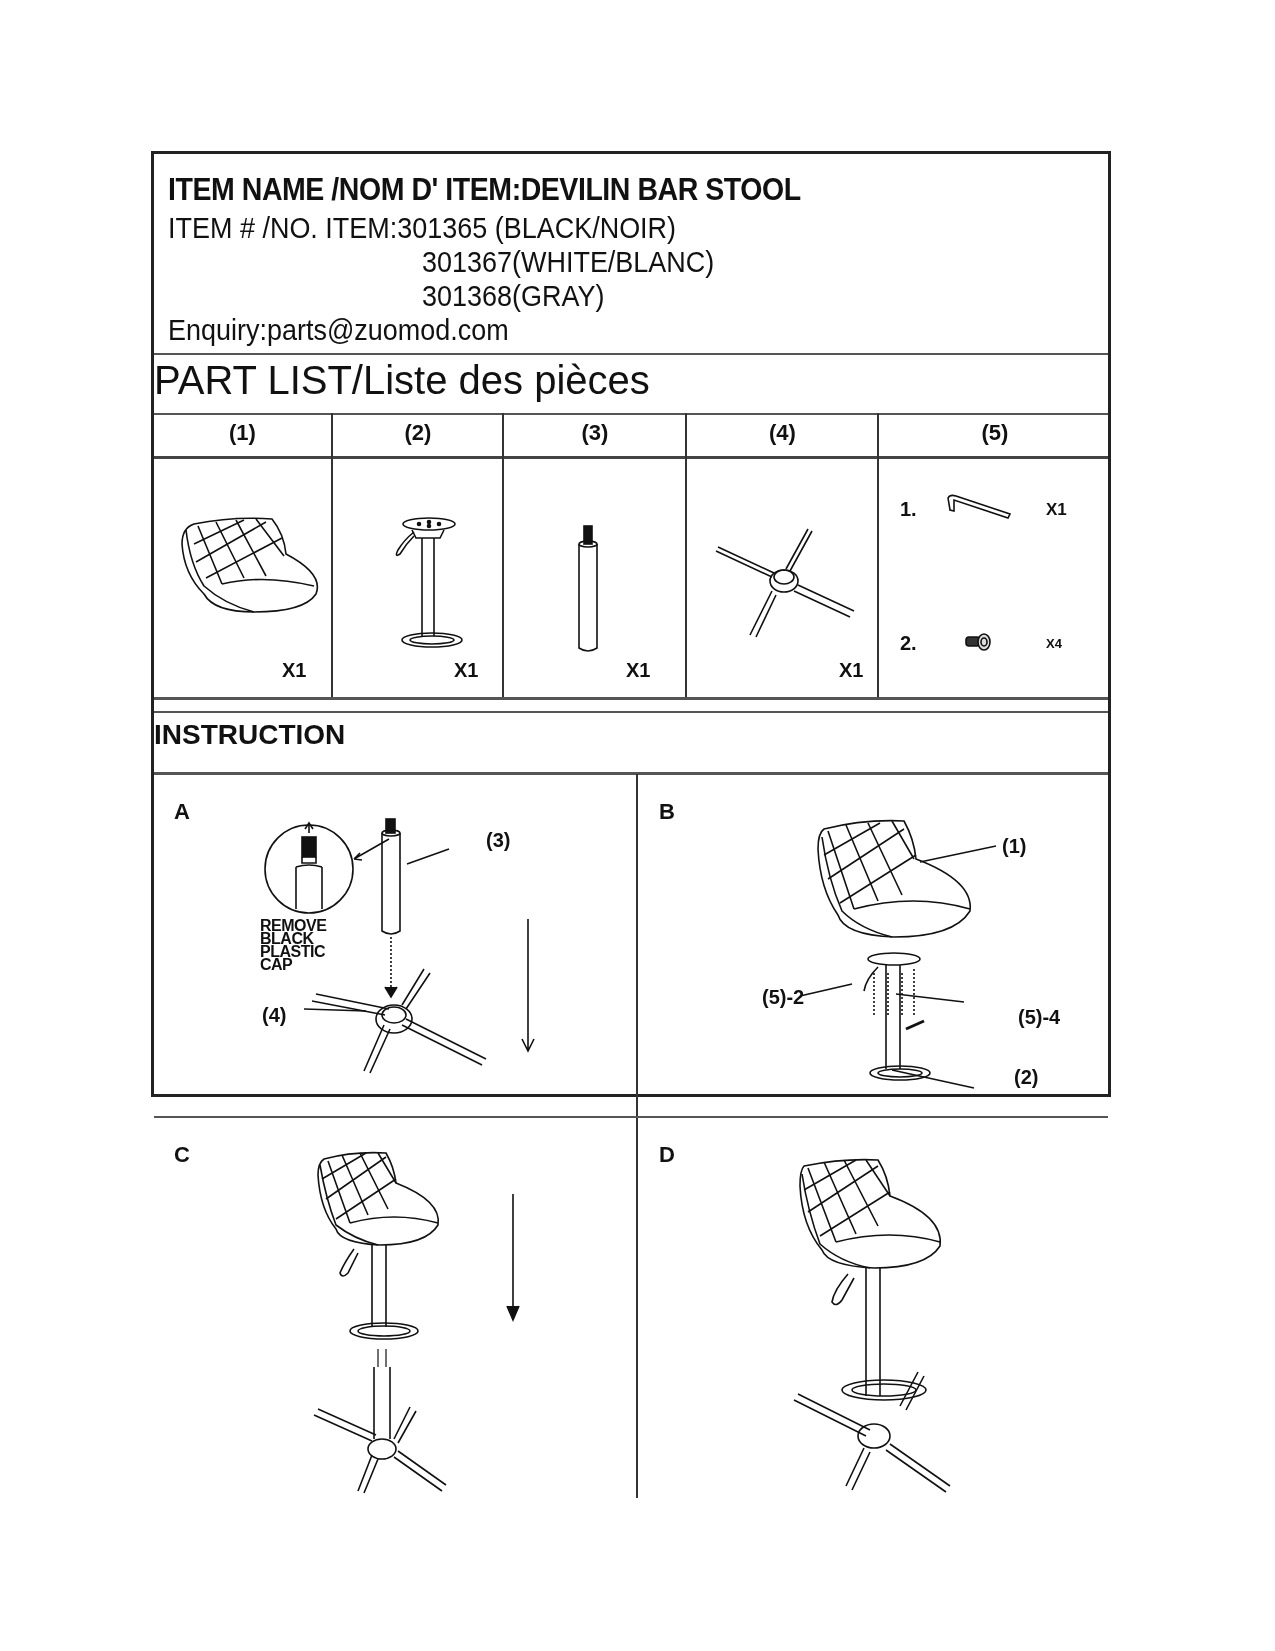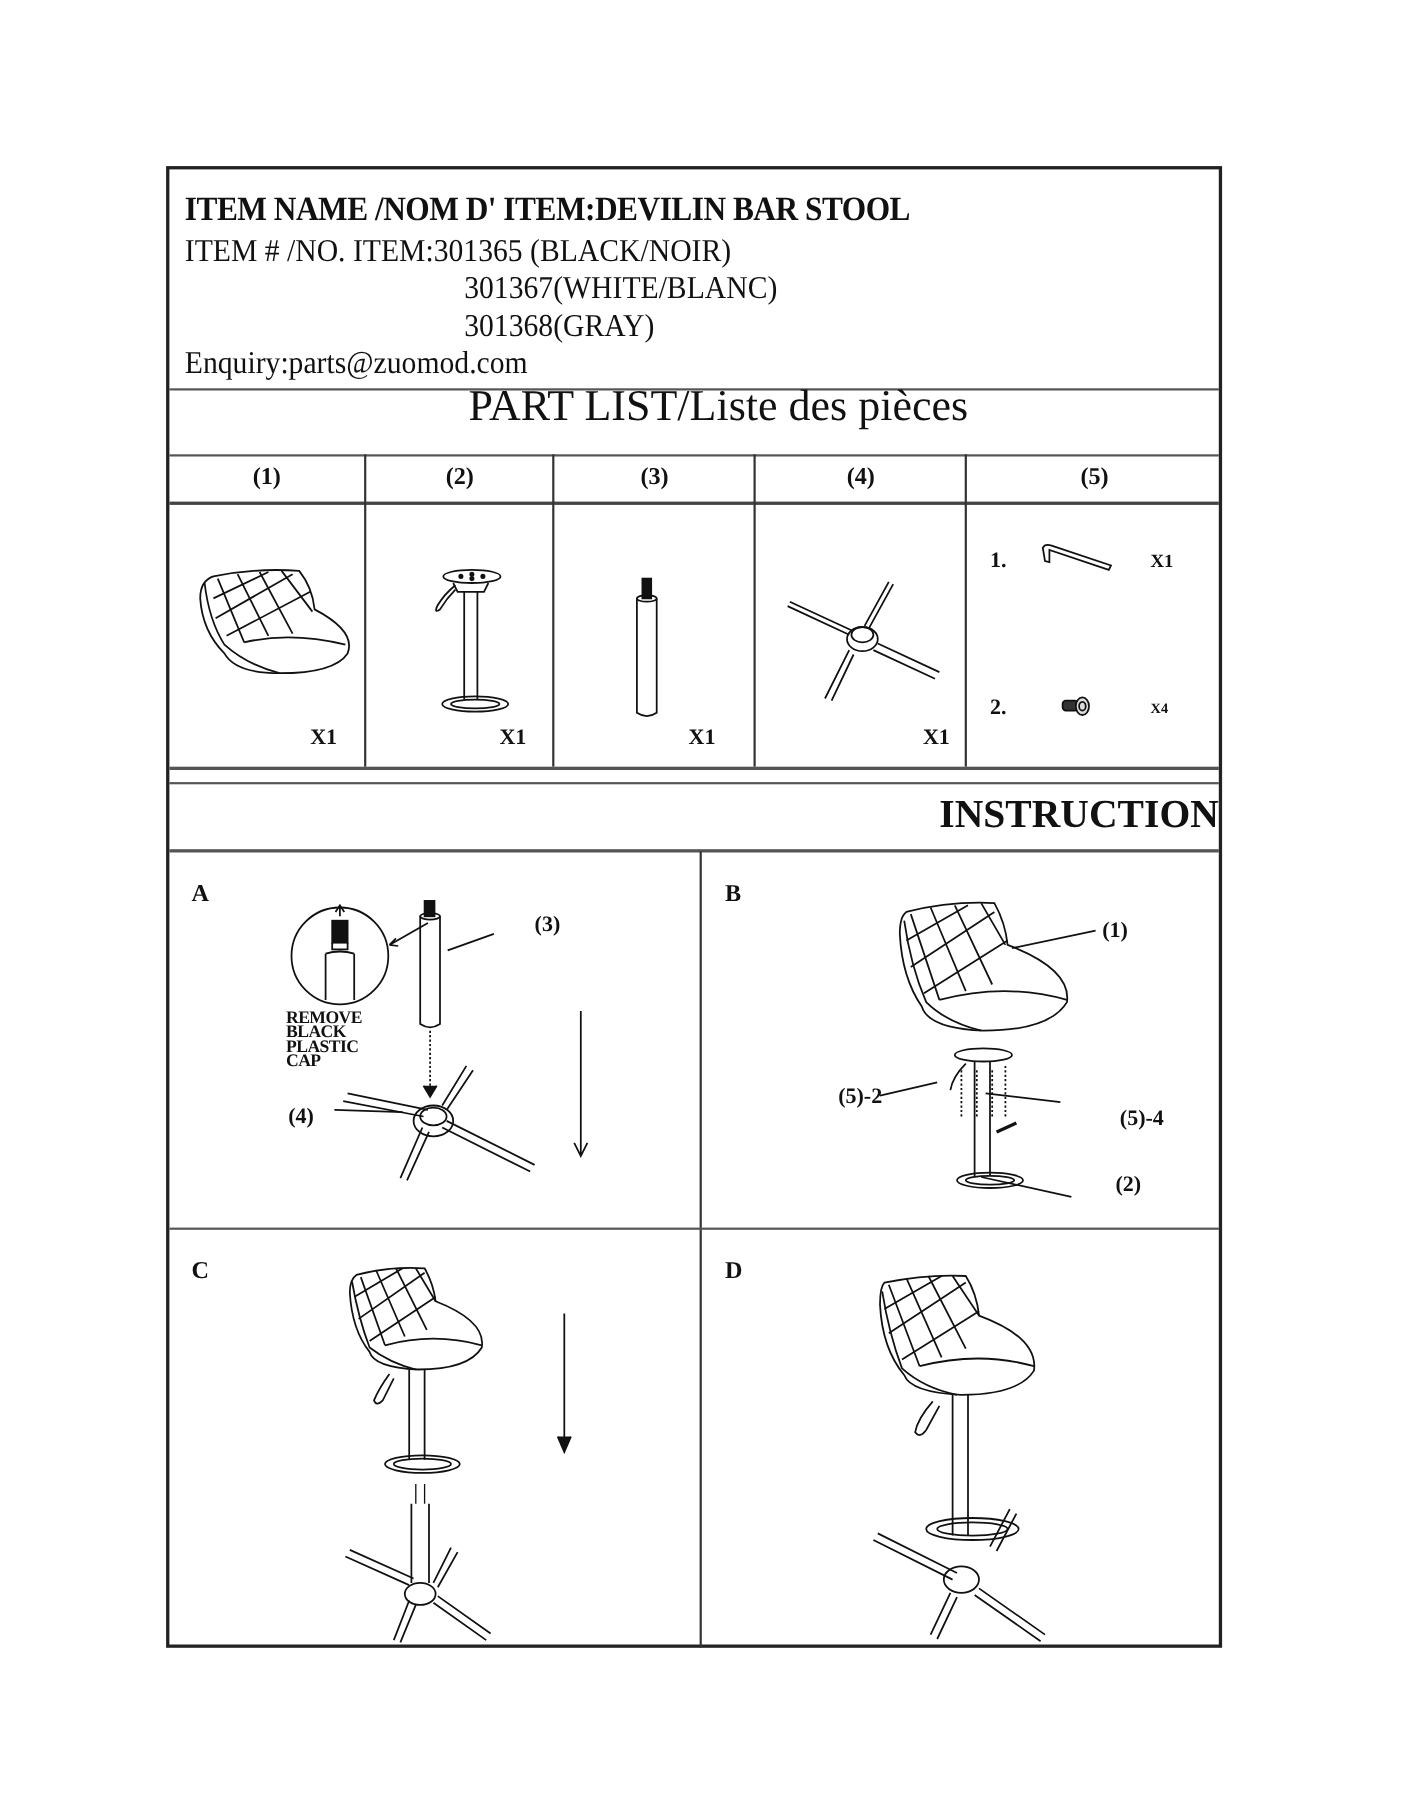--- a/index.html
+++ b/index.html
@@ -1,28 +1,28 @@
 <!DOCTYPE html>
 <html><head>
 <meta charset="utf-8">
 <style>
   html, body { margin:0; padding:0; background:#ffffff; }
   body { width:1275px; height:1651px; position:relative; overflow:hidden; font-family:"Liberation Sans", sans-serif; color:#111; }
-  .frame { position:absolute; left:151px; top:151px; width:960px; height:1347px; border:3px solid #222; box-sizing:border-box;font-family:Liberation Serif, serif; }
+  .frame { position:absolute; left:151px; top:151px; width:960px; height:946px; border:3px solid #222; box-sizing:border-box; }
   .hline { position:absolute; left:0; right:0; height:2px; background:#555; }
   .vline { position:absolute; width:2px; background:#333; }
   .item-name { position:absolute; left:14px; top:18px; font-weight:bold; font-size:31px; letter-spacing:-0.5px; transform:scaleX(0.92); transform-origin:left; white-space:nowrap; }
   .item-no { position:absolute; left:14px; top:58px; font-size:29px; white-space:nowrap; transform:scaleX(0.93); transform-origin:left; }
   .item-no2 { position:absolute; left:268px; top:92px; font-size:29px; white-space:nowrap; transform:scaleX(0.93); transform-origin:left; }
   .item-no3 { position:absolute; left:268px; top:126px; font-size:29px; white-space:nowrap; transform:scaleX(0.93); transform-origin:left; }
   .enquiry { position:absolute; left:14px; top:160px; font-size:29px; white-space:nowrap; transform:scaleX(0.93); transform-origin:left; }
-  .partlist-title { position:absolute; left:0; right:0; top:191px; text-align:center; font-size:40px; font-weight:500;margin-left:44px; }
+  .partlist-title { position:absolute; left:0; right:0; top:204px; text-align:left; font-size:40px; font-weight:500; }
   .col-head { position:absolute; top:266px; font-size:22px; font-weight:bold; text-align:center; }
   .qty { position:absolute; font-size:20px; font-weight:bold; }
-  .instr-title { position:absolute; left:0; right:0; top:565px; text-align:right; font-size:36px; font-weight:bold; }
+  .instr-title { position:absolute; left:0; right:0; top:565px; text-align:left; font-size:28px; font-weight:bold; }
   .step-label { position:absolute; font-size:22px; font-weight:bold; }
   .callout { position:absolute; font-size:20px; font-weight:bold; white-space:nowrap; }
   .small-cap { position:absolute; font-size:16px; font-weight:bold; line-height:13px; letter-spacing:-0.5px; }
   svg { position:absolute; overflow:visible; }
   svg * { fill:none; stroke:#111; stroke-width:1.6; }
 </style>
 </head>
 <body>
 
 <div class="frame">

